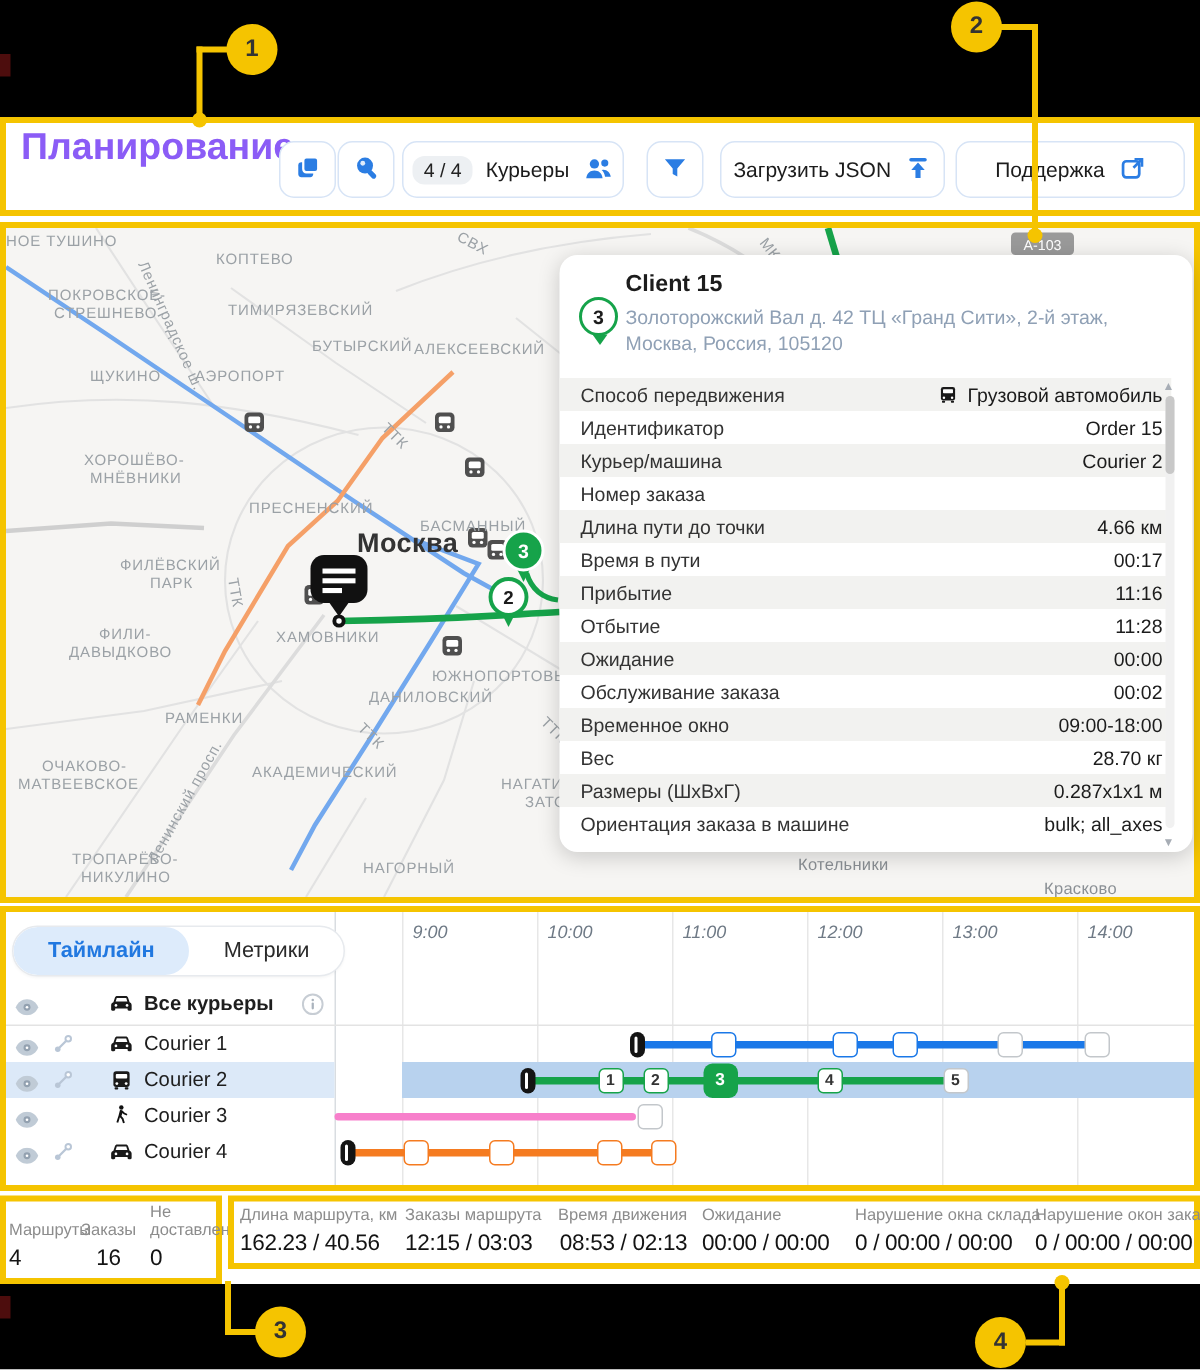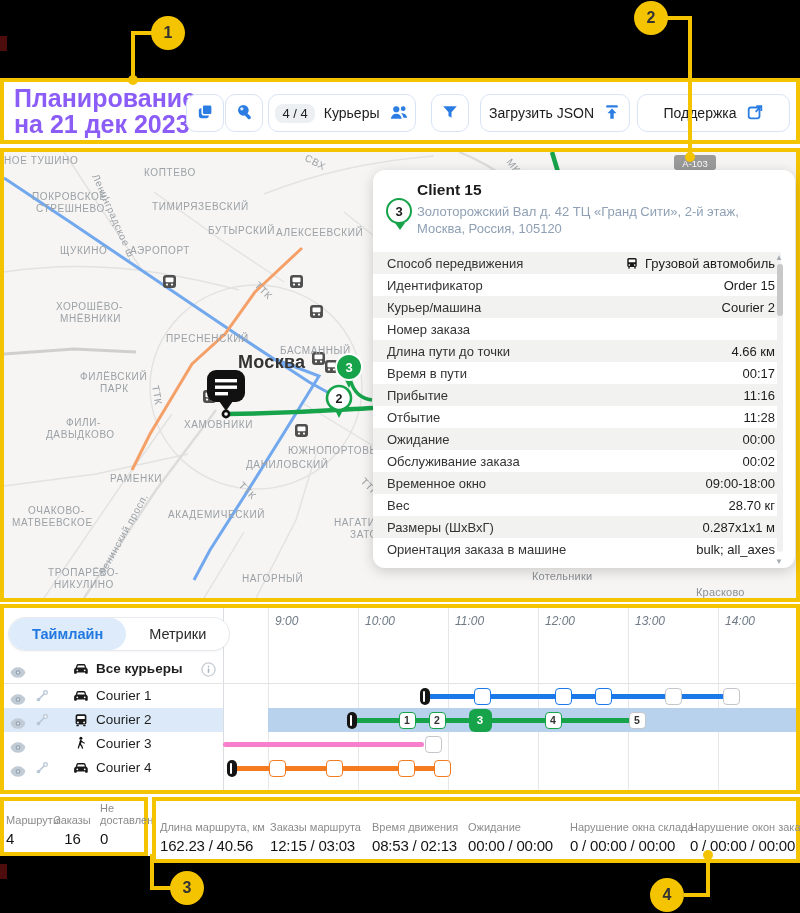--- a/index.html
+++ b/index.html
@@ -79,21 +79,21 @@
   .pt{position:absolute;width:17px;height:17px;border-radius:4px;background:#fff;display:flex;align-items:center;
       justify-content:center;font-size:10.5px;font-weight:700;color:#333;z-index:4;}
   .pt.blue{border:1.6px solid var(--line-blue);}
   .pt.gray{border:1.6px solid #c3c7cb;}
   .pt.green{border:1.6px solid var(--green);}
   .pt.orange{border:1.6px solid var(--orange);}
   .pt.selected{width:23px;height:23px;border-radius:6px;background:var(--green);color:#fff;border:none;font-size:11.5px;}
 
   
   #footer-left{left:0;top:797px;width:148px;height:59px;}
-  #footer-right{left:152px;top:797px;width:648px;height:66px;}
+  #footer-right{left:152px;top:797px;width:648px;height:49px;}
   .fcol{position:absolute;bottom:5px;display:flex;flex-direction:column;justify-content:flex-end;}
   .flabel{font-size:11px;line-height:12px;color:#8c8c8c;white-space:nowrap;}
   .flabel.wrap{white-space:normal;width:50px;}
   .fvalue{font-size:15px;color:#141414;margin-top:4px;white-space:nowrap;letter-spacing:-.2px;}
 
   
   .co-line{position:absolute;background:var(--yellow);z-index:40;}
   .co-dot{position:absolute;width:10px;height:10px;border-radius:50%;background:var(--yellow);z-index:41;}
   .co-badge{position:absolute;width:34px;height:34px;border-radius:50%;background:var(--yellow);z-index:42;
             display:flex;align-items:center;justify-content:center;font-size:16px;font-weight:700;color:#333;}
@@ -102,21 +102,20 @@
 <body>
 
 <div class="strip top"></div>
 <div class="strip bottom"></div>
 <div class="artifact" style="top:36px;"></div>
 <div class="artifact" style="top:864px;"></div>
 
 <div class="obox" id="header-box">
   <div class="app-title">
     <div>Планирование</div>
-    <div>на 21 дек 2023</div>
   </div>
 
   <button class="tbtn" style="left:182px;width:38px;">
     <span>
       <svg width="19" height="19" viewBox="0 0 20 20">
           <rect x="3" y="6.5" width="10.5" height="10.5" rx="2.2" fill="#2b7de3"></rect>
           <rect x="6.5" y="3" width="10.5" height="10.5" rx="2.2" fill="#2b7de3" stroke="#fff" stroke-width="1.6"></rect>
         </svg>
     </span>
   </button>
@@ -558,21 +557,21 @@
   </div>
 <div class="obox" id="footer-right">
     <div class="fcol" style="left: 4px;">
       <div class="flabel">Длина маршрута, км</div>
       <div class="fvalue">162.23 / 40.56</div>
     </div>
     <div class="fcol" style="left: 114px;">
       <div class="flabel">Заказы маршрута</div>
       <div class="fvalue">12:15 / 03:03</div>
     </div>
-    <div class="fcol" style="left: 216px;">
+    <div class="fcol" style="left: 216px; align-items: flex-end;">
       <div class="flabel">Время движения</div>
       <div class="fvalue">08:53 / 02:13</div>
     </div>
     <div class="fcol" style="left: 312px;">
       <div class="flabel">Ожидание</div>
       <div class="fvalue">00:00 / 00:00</div>
     </div>
     <div class="fcol" style="left: 414px;">
       <div class="flabel">Нарушение окна склада</div>
       <div class="fvalue">0 / 00:00 / 00:00</div>

